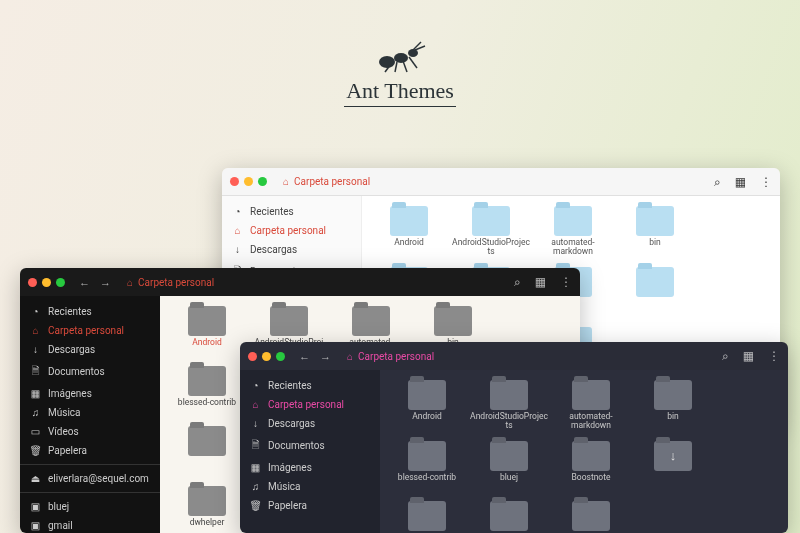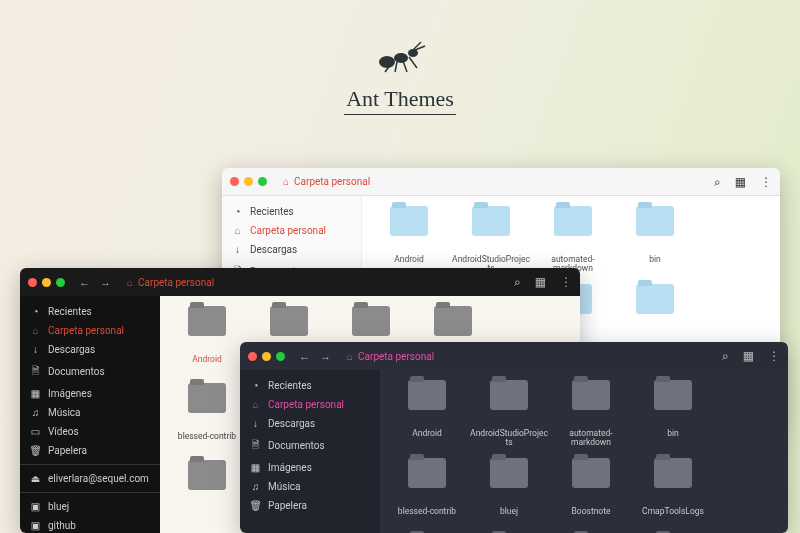--- a/index.html
+++ b/index.html
@@ -6,21 +6,21 @@
   body {
     width: 800px;
     height: 533px;
     background: linear-gradient(110deg, #f5ede4 0%, #f0eee0 45%, #e0ecc8 100%);
     font-family: -apple-system, "Segoe UI", Roboto, sans-serif;
     position: relative;
     overflow: hidden;
   }
   .logo-area { text-align: center; padding-top: 32px; }
   .logo-area svg { display: inline-block; }
-  .logo-title { font-family: Georgia, serif; font-size: 22px; color: #2c3438; border-bottom: 1.5px solid #2c3438; display: inline-block; padding: 0 2px 2px; margin-top: 8px; }
+  .logo-title { font-family: Georgia, serif; font-size: 22px; color: #2c3438; border-bottom: 1.5px solid #2c3438; display: inline-block; padding: 0 2px 2px; margin-top: 0; }
   .window {
     position: absolute;
     border-radius: 6px;
     box-shadow: 0 6px 24px rgba(0,0,0,0.25);
     overflow: hidden;
     display: flex;
     flex-direction: column;
   }
   .titlebar { display: flex; align-items: center; height: 28px; padding: 0 8px; font-size: 10px; }
   .light .titlebar { background: #f6f6f6; border-bottom: 1px solid #e0e0e0; }
@@ -41,21 +41,21 @@
   .dark .sidebar { background: #121212; color: #ccc; }
   .dracula .sidebar { background: #21232d; color: #ccc; }
   .sb-item { display: flex; align-items: center; gap: 7px; padding: 4px 10px; white-space: nowrap; overflow: hidden; }
   .sb-item .ic { width: 11px; display: inline-flex; justify-content: center; font-size: 10px; }
   .dark .sb-divider { border-top: 1px solid #333; margin: 4px 0; }
   .content { flex: 1; display: flex; flex-wrap: wrap; align-content: flex-start; padding: 10px 6px; overflow: hidden; }
   .light .content { background: #fff; color: #555; }
   .dark .content { background: #f8f5ef; color: #444; }
   .dracula .content { background: #2c2e3b; color: #c8c8c8; }
   .cell { width: 82px; text-align: center; font-size: 8.5px; margin-bottom: 10px; }
-  .cell .lbl { margin-top: 19px; line-height: 1.1; word-break: break-word; padding: 0 2px; min-height: 18px; }
+  .cell .lbl { margin-top: 2px; line-height: 1.1; word-break: break-word; padding: 0 2px; min-height: 18px; }
   .folder {
     width: 38px; height: 30px; margin: 0 auto; position: relative; border-radius: 3px;
   }
   .folder::before {
     content: ''; position: absolute; top: -4px; left: 2px; width: 14px; height: 6px; border-radius: 2px 2px 0 0;
     background: inherit;
   }
   .folder.blue { background: #b9dff2; }
   .folder.blue::before { background: #a4d1e8; }
   .folder.grey { background: #8b8b8b; }
@@ -232,21 +232,21 @@
           <span class="ic">⏏</span>
           <span>eliverlara@sequel.com</span>
         </div>
         <div class="sb-divider"></div>
         <div class="sb-item">
           <span class="ic">▣</span>
           <span>bluej</span>
         </div>
         <div class="sb-item">
           <span class="ic">▣</span>
-          <span>github</span>
+          <span>gmail</span>
         </div>
       </div>
     <div class="content" id="ct-dark">
         <div class="cell">
           <div class="folder grey"></div>
           <div class="lbl" style="color:#d94a3b">Android</div>
         </div>
         <div class="cell">
           <div class="folder grey"></div>
           <div class="lbl">AndroidStudioProj</div>
@@ -378,24 +378,20 @@
         </div>
         <div class="cell">
           <div class="folder grey2"></div>
           <div class="lbl">bluej</div>
         </div>
         <div class="cell">
           <div class="folder grey2"></div>
           <div class="lbl">Boostnote</div>
         </div>
         <div class="cell">
-          <div class="folder grey2"></div>
-          <div class="lbl">CmapToolsLogs</div>
-        </div>
-        <div class="cell">
           <div class="folder grey2 down"></div>
         </div>
         <div class="cell">
           <div class="folder grey2"></div>
         </div>
         <div class="cell">
           <div class="folder grey2"></div>
         </div>
         <div class="cell">
           <div class="folder grey2"></div>

